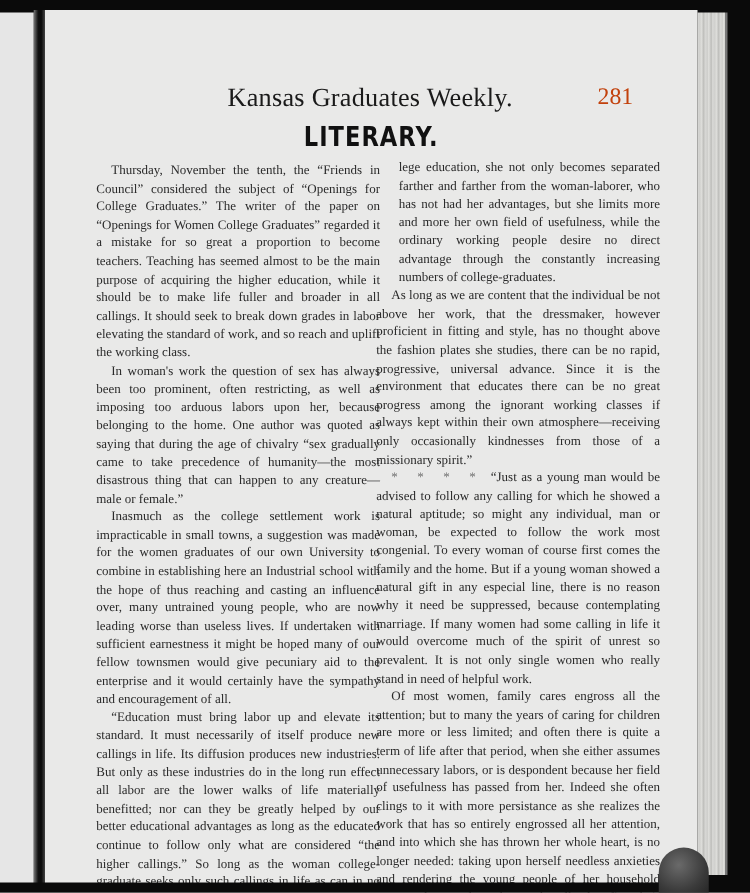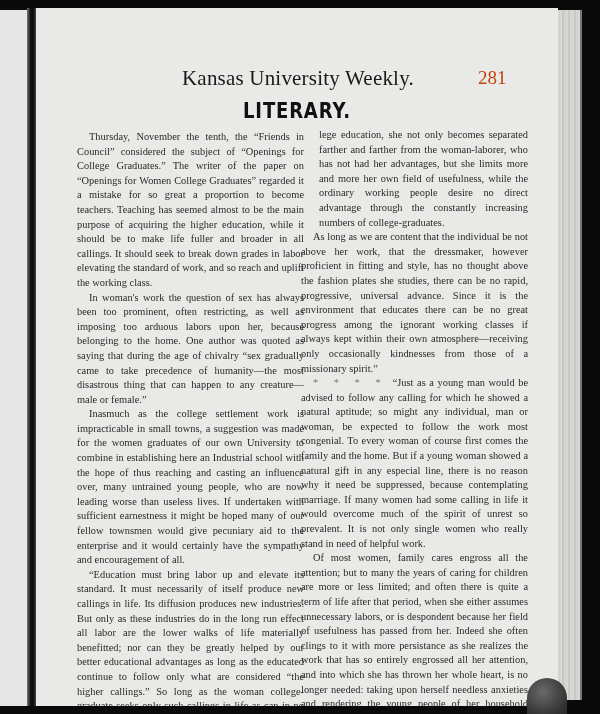--- a/index.html
+++ b/index.html
@@ -23,21 +23,21 @@
   .stars { letter-spacing:6px; color:#777; margin-right:6px; }
 </style>
 </head>
 <body>
 
 <div class="left-page"></div>
 <div class="gutter"></div>
 
 <div class="page">
   <div class="header">
-    <span class="running-title">Kansas University Weekly.</span>
+    <span class="running-title">Kansas Graduates Weekly.</span>
     <span class="page-number">281</span>
   </div>
   <div class="section-title">LITERARY.</div>
 
   <div class="col col-left">
     <p>Thursday, November the tenth, the “Friends in Council” considered the subject of “Openings for College Graduates.” The writer of the paper on “Openings for Women College Graduates” regarded it a mistake for so great a proportion to become teachers. Teaching has seemed almost to be the main purpose of acquiring the higher education, while it should be to make life fuller and broader in all callings. It should seek to break down grades in labor elevating the standard of work, and so reach and uplift the working class.</p>
     <p>In woman's work the question of sex has always been too prominent, often restricting, as well as imposing too arduous labors upon her, because belonging to the home. One author was quoted as saying that during the age of chivalry “sex gradually came to take precedence of humanity—the most disastrous thing that can happen to any creature—male or female.”</p>
     <p>Inasmuch as the college settlement work is impracticable in small towns, a suggestion was made for the women graduates of our own University to combine in establishing here an Industrial school with the hope of thus reaching and casting an influence over, many untrained young people, who are now leading worse than useless lives. If undertaken with sufficient earnestness it might be hoped many of our fellow townsmen would give pecuniary aid to the enterprise and it would certainly have the sympathy and encouragement of all.</p>
     <p>“Education must bring labor up and elevate its standard. It must necessarily of itself produce new callings in life. Its diffusion produces new industries. But only as these industries do in the long run effect all labor are the lower walks of life materially benefitted; nor can they be greatly helped by our better educational advantages as long as the educated continue to follow only what are considered “the higher callings.” So long as the woman college-graduate seeks only such callings in life as can in no way be performed without a col-</p>
   </div>

